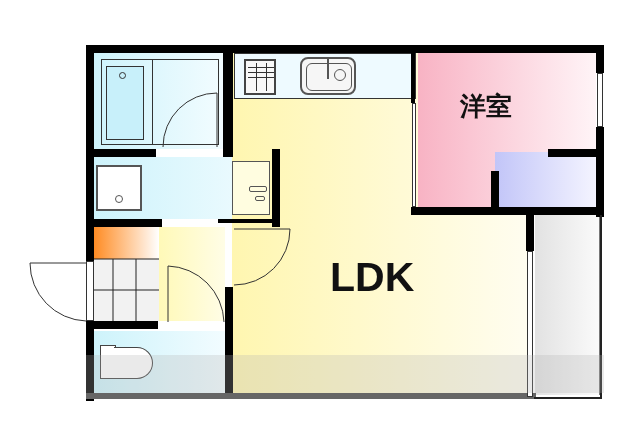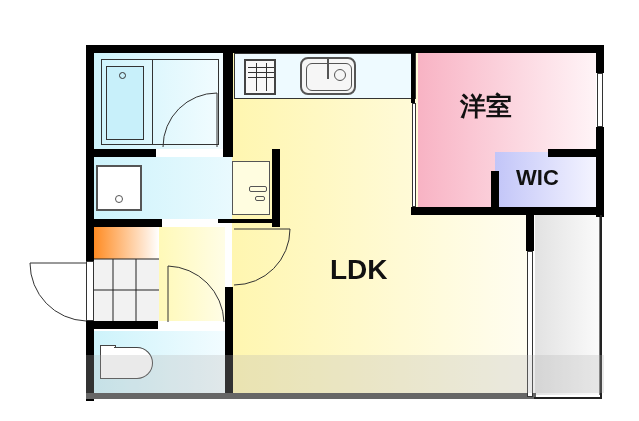--- a/index.html
+++ b/index.html
@@ -109,17 +109,16 @@
   <div class="wall" style="left:526px;top:196px;width:8px;height:36px;"></div>
   <div class="wall" style="left:86px;top:374px;width:450px;height:6px;background:#666;"></div>
   <div class="wall" style="left:534px;top:378px;width:68px;height:2px;background:#222;"></div>
   <div class="wall" style="left:600px;top:196px;width:2px;height:184px;background:#222;"></div>
 
   <div class="thin" style="left:597px;top:54px;width:6px;height:54px;background:#fff;"></div>
   <div class="thin" style="left:527px;top:232px;width:6px;height:146px;background:#fff;"></div>
   <div class="thin" style="left:412px;top:84px;width:4px;height:104px;background:#fff;"></div>
 
   <div class="label" style="left:460px;top:70px;font-size:26px;">洋室</div>
-  <div class="label" style="left:516px;top:146px;font-size:22px;">WIC</div>
-  <div class="label" style="left:330px;top:235px;font-size:28px;">LDK</div>
+  <div class="label" style="left:330px;top:235px;font-size:41px;">LDK</div>
 
   <div class="abs" style="left:86px;top:336px;width:518px;height:38px;background:rgba(180,180,180,0.28);"></div>
 </div>
 
 </body></html>

